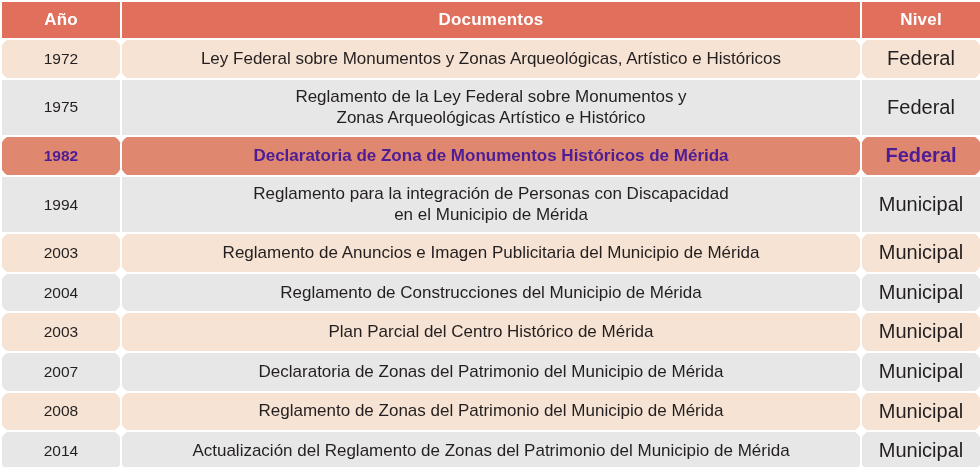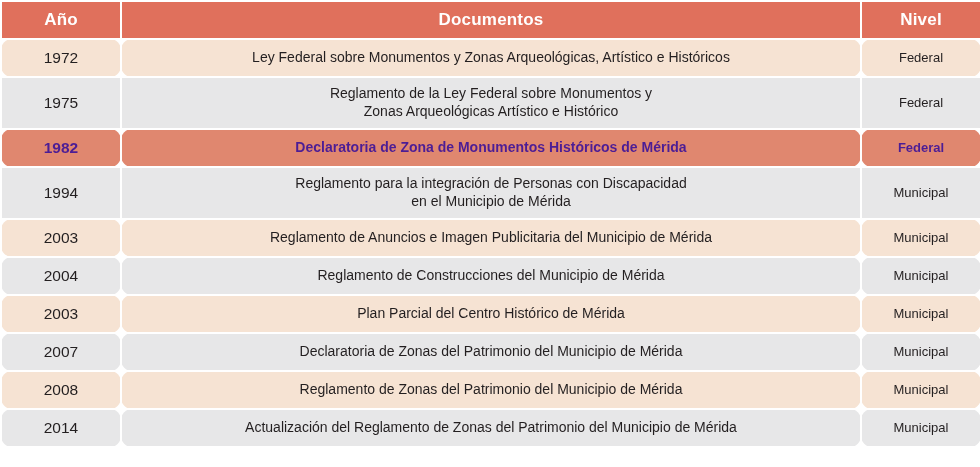--- a/index.html
+++ b/index.html
@@ -28,38 +28,38 @@
     color: #ffffff;
     font-size: 17px;
     font-weight: bold;
     text-align: center;
     padding: 8px 4px;
     border: 2px solid #ffffff;
     letter-spacing: 0.2px;
     margin-left: 36px;
   }
   tbody td {
-    font-size: 14px;
+    font-size: 17px;
     color: #231f20;
     text-align: center;
     vertical-align: middle;
     border: 2px solid #ffffff;
     padding: 6px 8px;
     line-height: 1.28;
   }
   tbody tr.tone-light td { background: #f6e3d3; }
   tbody tr.tone-grey  td { background: #e7e7e8; }
   tbody tr.tone-accent td {
     background: #e0876f;
     font-weight: bold;
     color: #4c1d95;
   }
   tbody td.cell-year  { font-size: 15.5px; }
   tbody td.cell-doc   { text-align: center; }
-  tbody td.cell-level { font-size: 13px; }
+  tbody td.cell-level { font-size: 20px; }
 
   tbody tr.two-line td { height: 52px; }
   tbody tr.one-line td { height: 38px; border-radius: 11px; }
   .doc-line { display: block; }
 </style>
 </head>
 <body>
 
 <table class="doc-table">
   <colgroup>

